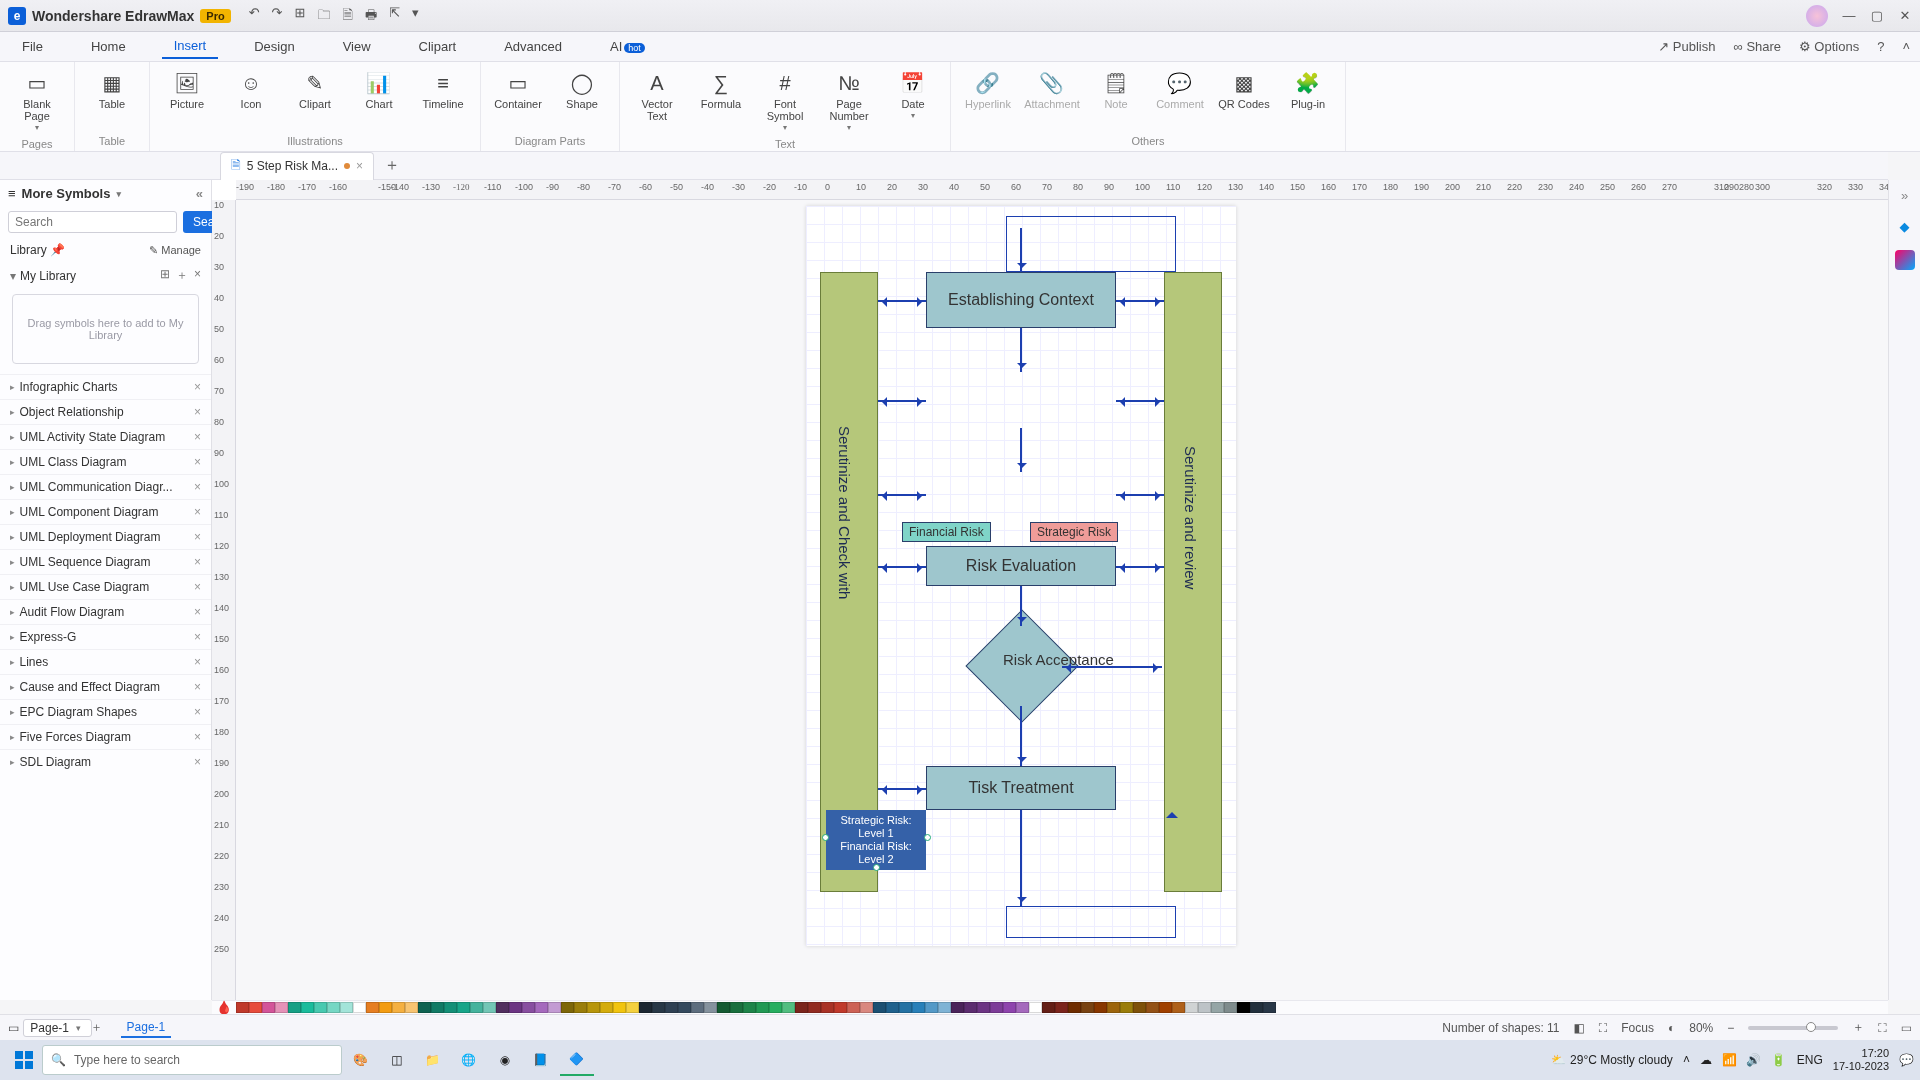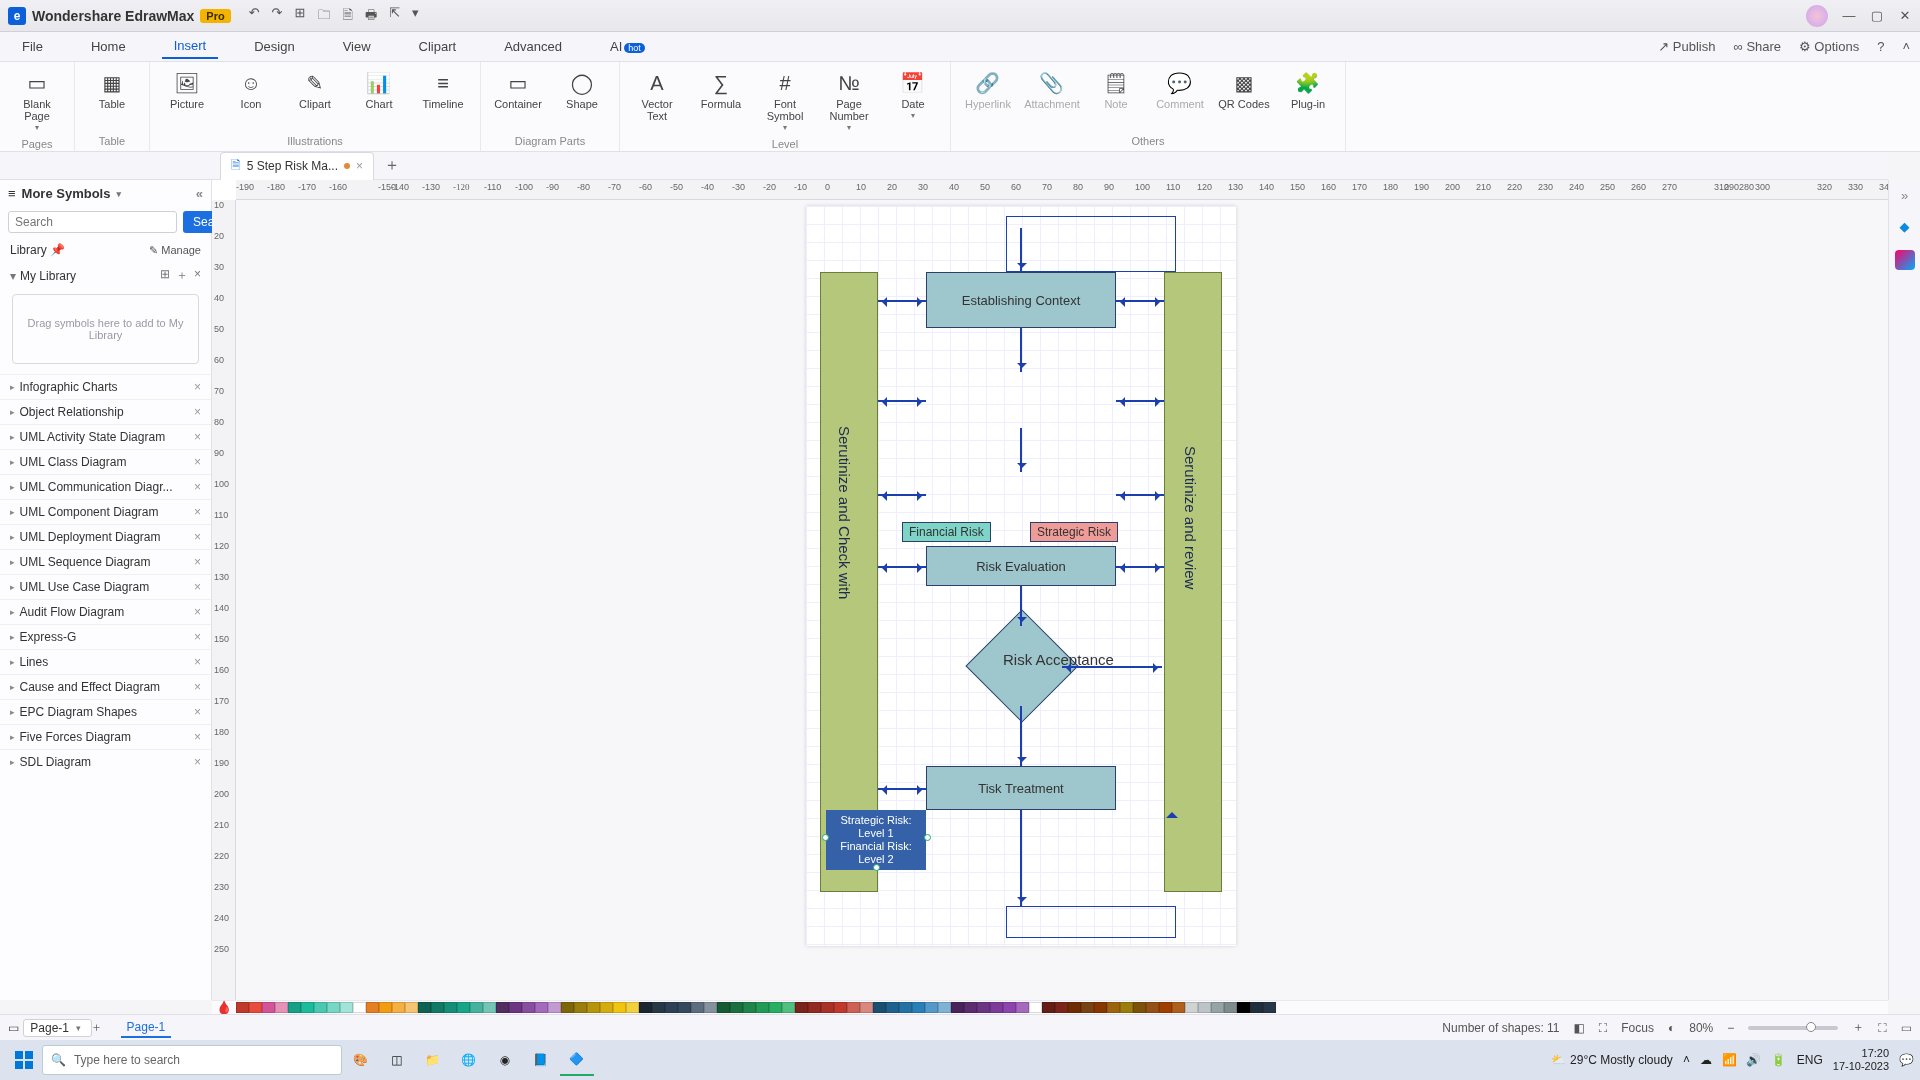--- a/index.html
+++ b/index.html
@@ -67,21 +67,21 @@
 .canvas { position: absolute; top: 20px; left: 24px; right: 0; bottom: 0; background: #f7f7f9; overflow: hidden; }
 .page { position: absolute; left: 570px; top: 6px; width: 430px; height: 740px; background: #fff; box-shadow: 0 0 4px rgba(0,0,0,0.15);
   background-image: linear-gradient(#eef 1px, transparent 1px), linear-gradient(90deg, #eef 1px, transparent 1px);
   background-size: 18px 18px; }
 
 
 .greenbar { position: absolute; background: #b5c77a; border: 1px solid #6a7d3a; }
 .greenbar.left { left: 14px; top: 66px; width: 58px; height: 620px; }
 .greenbar.right { left: 358px; top: 66px; width: 58px; height: 620px; }
 .vtext { position: absolute; writing-mode: vertical-rl; font-size: 15px; color: #1d2b52; font-weight: 500; }
-.box { position: absolute; background: #9ec6cd; border: 1px solid #2a3f6a; display: flex; align-items: center; justify-content: center; text-align: center; font-size: 13px; padding: 4px; }
+.box { position: absolute; background: #9ec6cd; border: 1px solid #2a3f6a; display: flex; align-items: center; justify-content: center; text-align: center; font-size: 16px; padding: 4px; }
 .diamond { position: absolute; background: #9ec6cd; border: 1px solid #2a3f6a; transform: rotate(45deg); }
 .diamond .dtxt { transform: rotate(-45deg); font-size: 15px; text-align: center; width: 120px; }
 .tag { position: absolute; font-size: 12px; border: 1px solid #2a3f6a; padding: 2px 6px; }
 .tag.teal { background: #7fd4c8; }
 .tag.red { background: #ef9c99; }
 .note { position: absolute; background: #3561a8; color: #fff; font-size: 11px; padding: 4px 6px; text-align: center; line-height: 13px; }
 .handle { position: absolute; width: 7px; height: 7px; background: #fff; border: 1px solid #2a7; border-radius: 50%; }
 .arrow-v { position: absolute; width: 0; border-left: 2px solid #1c3fb0; }
 .arrow-v::after { content: ""; position: absolute; bottom: -1px; left: -5px; border: 5px solid transparent; border-top-color: #1c3fb0; }
 .arrow-h { position: absolute; height: 0; border-top: 2px solid #1c3fb0; }
@@ -245,21 +245,21 @@
             <div class="lbl">Page
 Number</div>
             <div class="drop">▾</div>
           </div>
           <div class="ribtool">
             <div class="ico">📅</div>
             <div class="lbl">Date</div>
             <div class="drop">▾</div>
           </div>
         </div>
-        <div class="gname">Level</div>
+        <div class="gname">Text</div>
       </div>
       <div class="ribgroup">
         <div class="tools">
           <div class="ribtool dis">
             <div class="ico">🔗</div>
             <div class="lbl">Hyperlink</div>
           </div>
           <div class="ribtool dis">
             <div class="ico">📎</div>
             <div class="lbl">Attachment</div>

